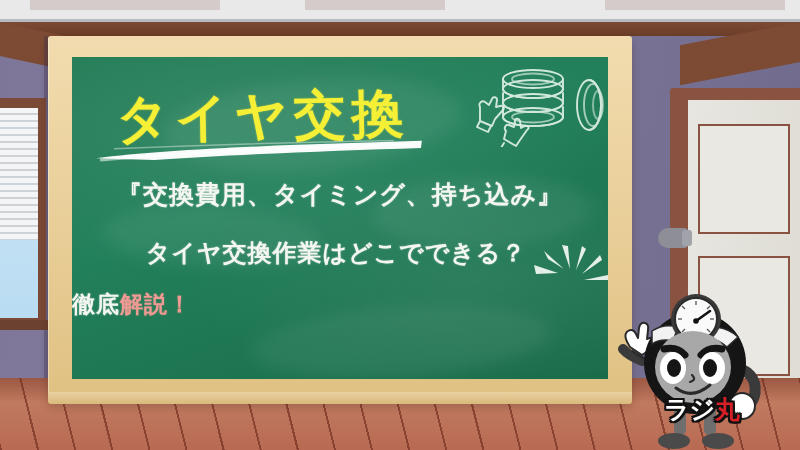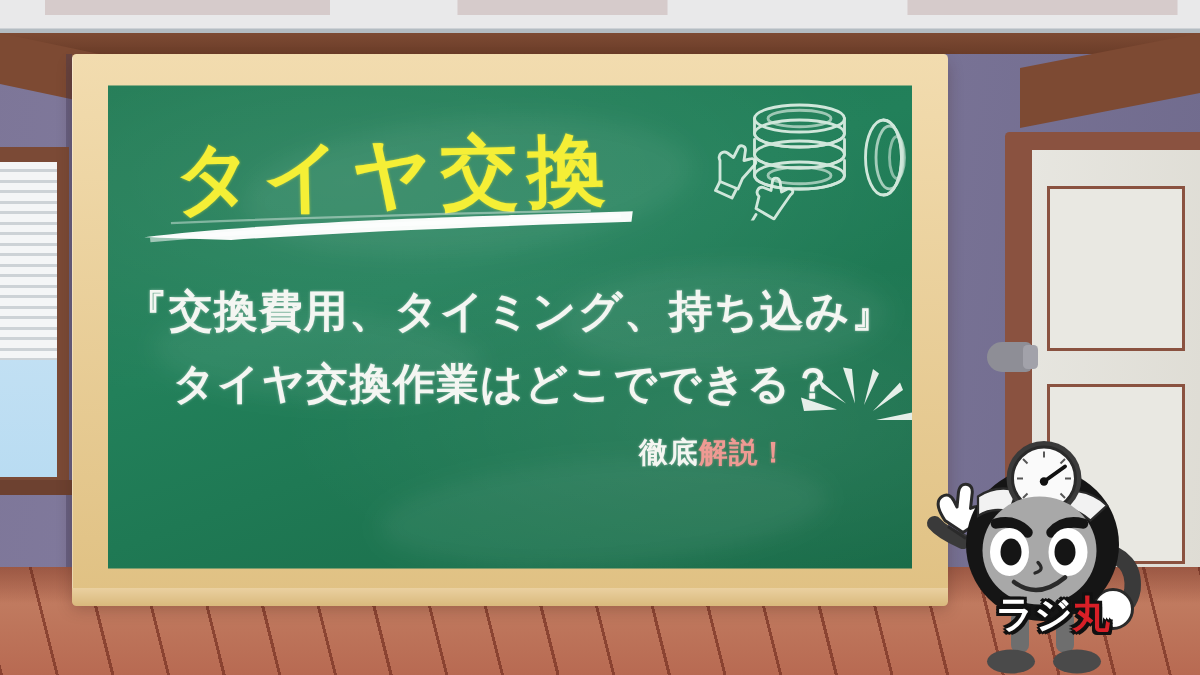--- a/index.html
+++ b/index.html
@@ -140,37 +140,37 @@
     letter-spacing:6px;
     text-shadow:0 0 2px rgba(245,239,54,.55);
     transform:rotate(-1.2deg);
     white-space:nowrap;
   }
   .underline {
     position:absolute; left:22px; top:85px; width:330px; height:17px;
     transform:rotate(-1.1deg);
   }
   .line1 {
-    position:absolute; left:10px; top:131px; width:516px;
+    position:absolute; left:10px; top:121px; width:516px;
     text-align:center;
-    font-size:29px; font-weight:bold; color:#f4f6f2;
+    font-size:25px; font-weight:bold; color:#f4f6f2;
     letter-spacing:1px; white-space:nowrap;
     text-shadow:0 0 2px rgba(255,255,255,.45);
   }
   .line2 {
     position:absolute; left:14px; top:180px; width:500px;
     text-align:center;
-    font-size:28px; font-weight:bold; color:#f4f6f2;
+    font-size:24px; font-weight:bold; color:#f4f6f2;
     letter-spacing:1px; white-space:nowrap;
     text-shadow:0 0 2px rgba(255,255,255,.45);
   }
   .line3 {
     position:absolute; left:0px; top:232px; width:522px;
-    text-align:right; padding-right:68px;
-    font-size:19px; font-weight:bold; color:#f4f6f2;
+    text-align:left; padding-right:68px;
+    font-size:23px; font-weight:bold; color:#f4f6f2;
     letter-spacing:1px; white-space:nowrap;
     text-shadow:0 0 2px rgba(255,255,255,.45);
   }
   .line3 .accent { color:#ef9a93; text-shadow:0 0 2px rgba(239,154,147,.5); }
 
   .burst { position:absolute; left:460px; top:186px; width:80px; height:60px; }
 
   .doodle-tires { position:absolute; left:405px; top:6px; width:140px; height:80px; }
   .doodle-gloves{ position:absolute; left:398px; top:38px; width:70px; height:52px; }
 

